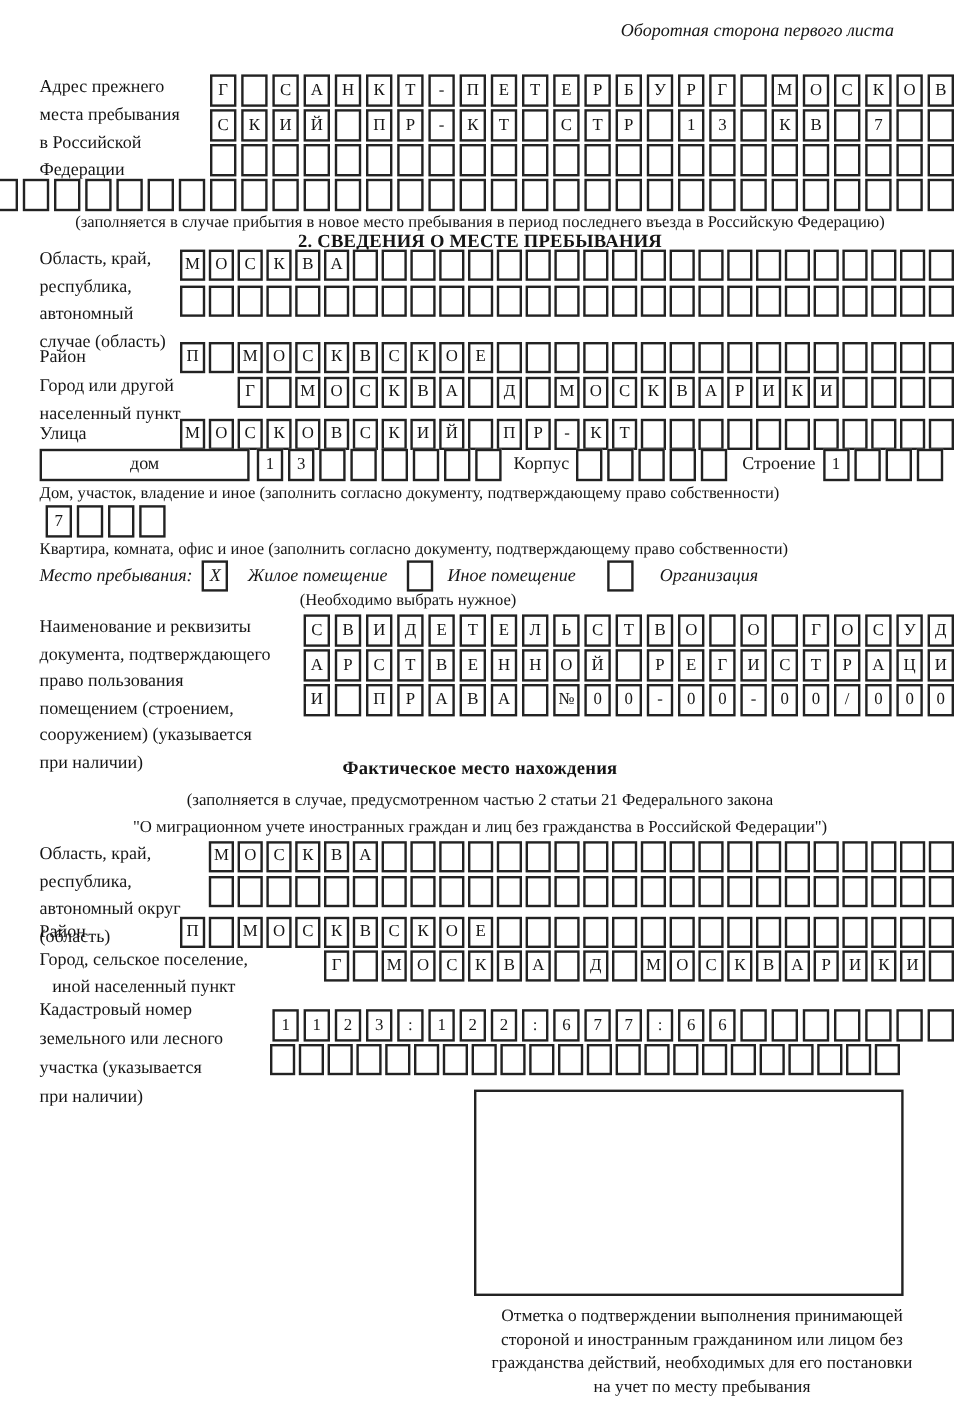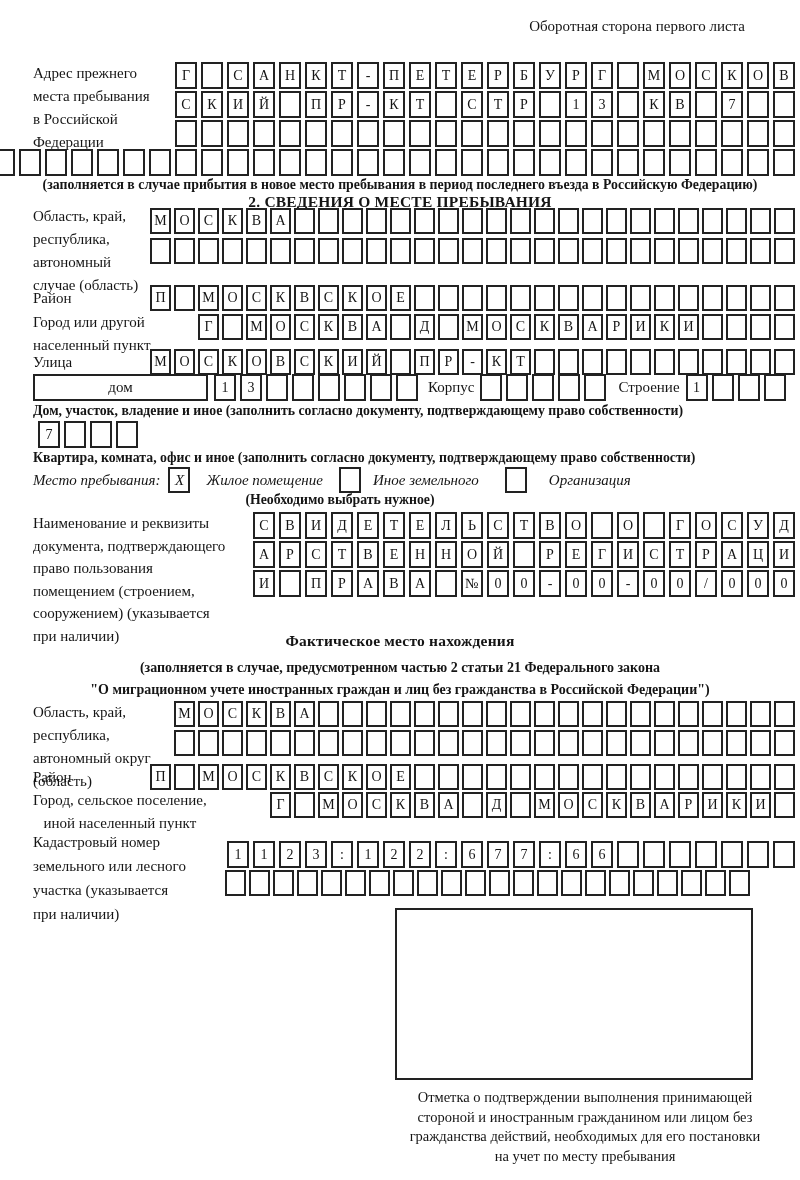--- a/index.html
+++ b/index.html
@@ -22,21 +22,21 @@
     display:flex; align-items:center; justify-content:center;
     font-size:14px; line-height:1;
   }
   .cellrow.addr { gap:4px; }
   .cellrow.addr .cell { flex-basis:22px; width:22px; height:27px; }
   .cellrow.fullrow { left:5px; }
   .cellrow.inline { position:static; display:inline-flex; }
 
   
   .lbl { position:absolute; left:33px; font-size:15px; line-height:23px; }
-  .caption { position:absolute; left:0; width:100%; text-align:center; font-size:13.8px;font-weight:bold; }
+  .caption { position:absolute; left:0; width:100%; text-align:center; font-size:13.8px; }
   .sect-title { position:absolute; left:0; width:100%; text-align:center; font-weight:bold; font-size:15.5px; letter-spacing:.2px; }
 
   
   .wide-box {
     border:2px solid #222; height:27px; background:#fff;
     display:inline-flex; align-items:center; justify-content:center;
     font-size:15px;
   }
   .dom-row, .kv-row, .stay-row { position:absolute; left:33px; display:flex; align-items:center; }
   .small-lbl { font-size:15px; white-space:nowrap; }
@@ -47,21 +47,21 @@
     font-size:15px;
   }
 
   .stamp-box { position:absolute; border:2px solid #222; background:#fff; }
   .stamp-note { position:absolute; text-align:center; font-size:14.5px; line-height:19.5px; }
   .fact-note { line-height:21px; font-size:14px;text-align:center; }
 </style>
 </head>
 <body>
 
-<div class="abs" style="top:18px; right:55px; font-size:15px;">Оборотная сторона первого листа</div>
+<div class="abs" style="top:18px; right:55px; font-size:15px;font-style:italic;">Оборотная сторона первого листа</div>
 
 <div class="lbl" style="top:62px;">
   <div>Адрес прежнего</div>
   <div>места пребывания</div>
   <div>в Российской</div>
   <div>Федерации</div>
 </div>
 <div class="cellrow addr" style="top:62px;">
     <span class="cell">Г</span>
     <span class="cell"></span>
@@ -374,21 +374,21 @@
       <span class="cell"></span>
     </span>
 </div>
 <div class="caption" style="top:450px; text-align:left; left:33px; width:760px;">Квартира, комната, офис и иное (заполнить согласно документу, подтверждающему право собственности)</div>
 
 <div class="stay-row" style="top:467px;font-style:italic;">
   <span class="small-lbl">Место пребывания:</span>
   <span class="checkbox" style="margin-left:8px;">X</span>
   <span class="small-lbl" style="margin-left:16px;">Жилое помещение</span>
   <span class="checkbox" style="margin-left:16px;"></span>
-  <span class="small-lbl" style="margin-left:12px;">Иное земельного</span>
+  <span class="small-lbl" style="margin-left:12px;">Иное помещение</span>
   <span class="checkbox" style="margin-left:26px;"></span>
   <span class="small-lbl" style="margin-left:22px;">Организация</span>
 </div>
 <div class="caption" style="top:492px; left:175px; width:330px;">(Необходимо выбрать нужное)</div>
 
 <div class="lbl" style="top:512px; line-height:22.5px;">
   <div>Наименование и реквизиты</div>
   <div>документа, подтверждающего</div>
   <div>право пользования</div>
   <div>помещением (строением,</div>

